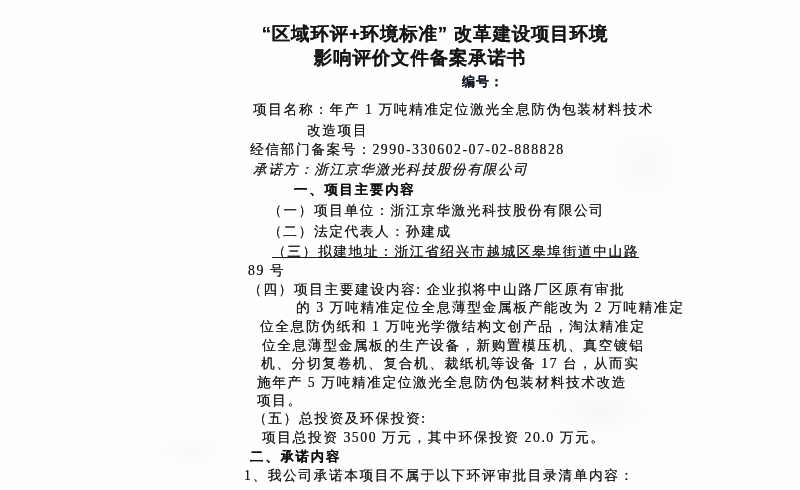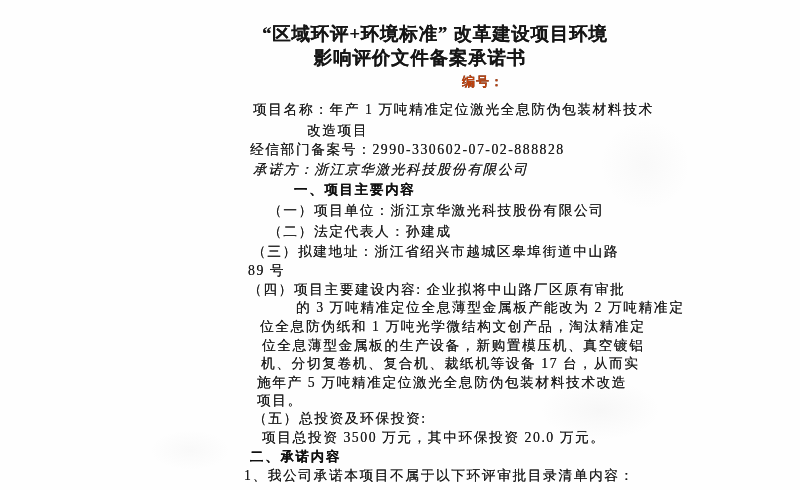--- a/index.html
+++ b/index.html
@@ -13,30 +13,30 @@
     background:#fefefe;
   }
   
   .smudge{position:absolute;border-radius:50%;pointer-events:none;}
   .sm1{left:540px;top:380px;width:120px;height:60px;background:radial-gradient(closest-side,rgba(120,120,120,.05),rgba(120,120,120,0));}
   .sm2{left:600px;top:120px;width:90px;height:90px;background:radial-gradient(closest-side,rgba(120,120,120,.04),rgba(120,120,120,0));}
   .sm3{left:150px;top:430px;width:80px;height:40px;background:radial-gradient(closest-side,rgba(120,120,120,.04),rgba(120,120,120,0));}
 
   .title-line{
     position:absolute;text-align:center;white-space:nowrap;
-    font-family:Liberation Serif, serif;
+    font-family:Liberation Sans, sans-serif;
     font-weight:bold;font-size:18.5px;letter-spacing:0.8px;
     color:#161616;text-shadow:0 0 .6px #222;
   }
   .t1{left:240px;top:21px;width:390px;}
   .t2{left:225px;top:45px;width:390px;}
 
   .serial{
     position:absolute;left:462px;top:73px;white-space:nowrap;
-    font-size:13px;font-weight:bold;letter-spacing:1px;color:#c2410c;
+    font-size:13px;font-weight:bold;letter-spacing:1px;color:#0f172a;
     text-shadow:0 0 .5px #333;
   }
 
   .ln{
     position:absolute;white-space:nowrap;
     font-size:13.8px;line-height:16px;letter-spacing:1.5px;
     color:#1c1c1c;text-shadow:0 0 .55px #3a3a3a;
   }
   .heading{
     font-family:"DejaVu Sans","Liberation Sans",sans-serif;
@@ -44,21 +44,21 @@
     text-shadow:0 0 .4px #222;
   }
   
   .b0 {top:102px; left:253px;}
   .b1 {top:123px; left:307px;}
   .b2 {top:142px; left:250px;}
   .b3 {top:162px; left:253px;font-style:italic;}
   .b4 {top:182px; left:250px;margin-left:44px;}
   .b5 {top:203px; left:268px;}
   .b6 {top:224px; left:268px;}
-  .b7 {top:244px; left:252px;}
+  .b7 {top:244px; left:272px;text-decoration:underline;}
   .b8 {top:263px; left:248px;}
   .b9 {top:282px; left:248px;}
   .b10{top:300px; left:259px;padding-left:37px;}
   .b11{top:319px; left:260px;}
   .b12{top:338px; left:262px;}
   .b13{top:356px; left:261px;}
   .b14{top:375px; left:257px;}
   .b15{top:393px; left:257px;}
   .b16{top:411px; left:253px;}
   .b17{top:430px; left:262px;}

